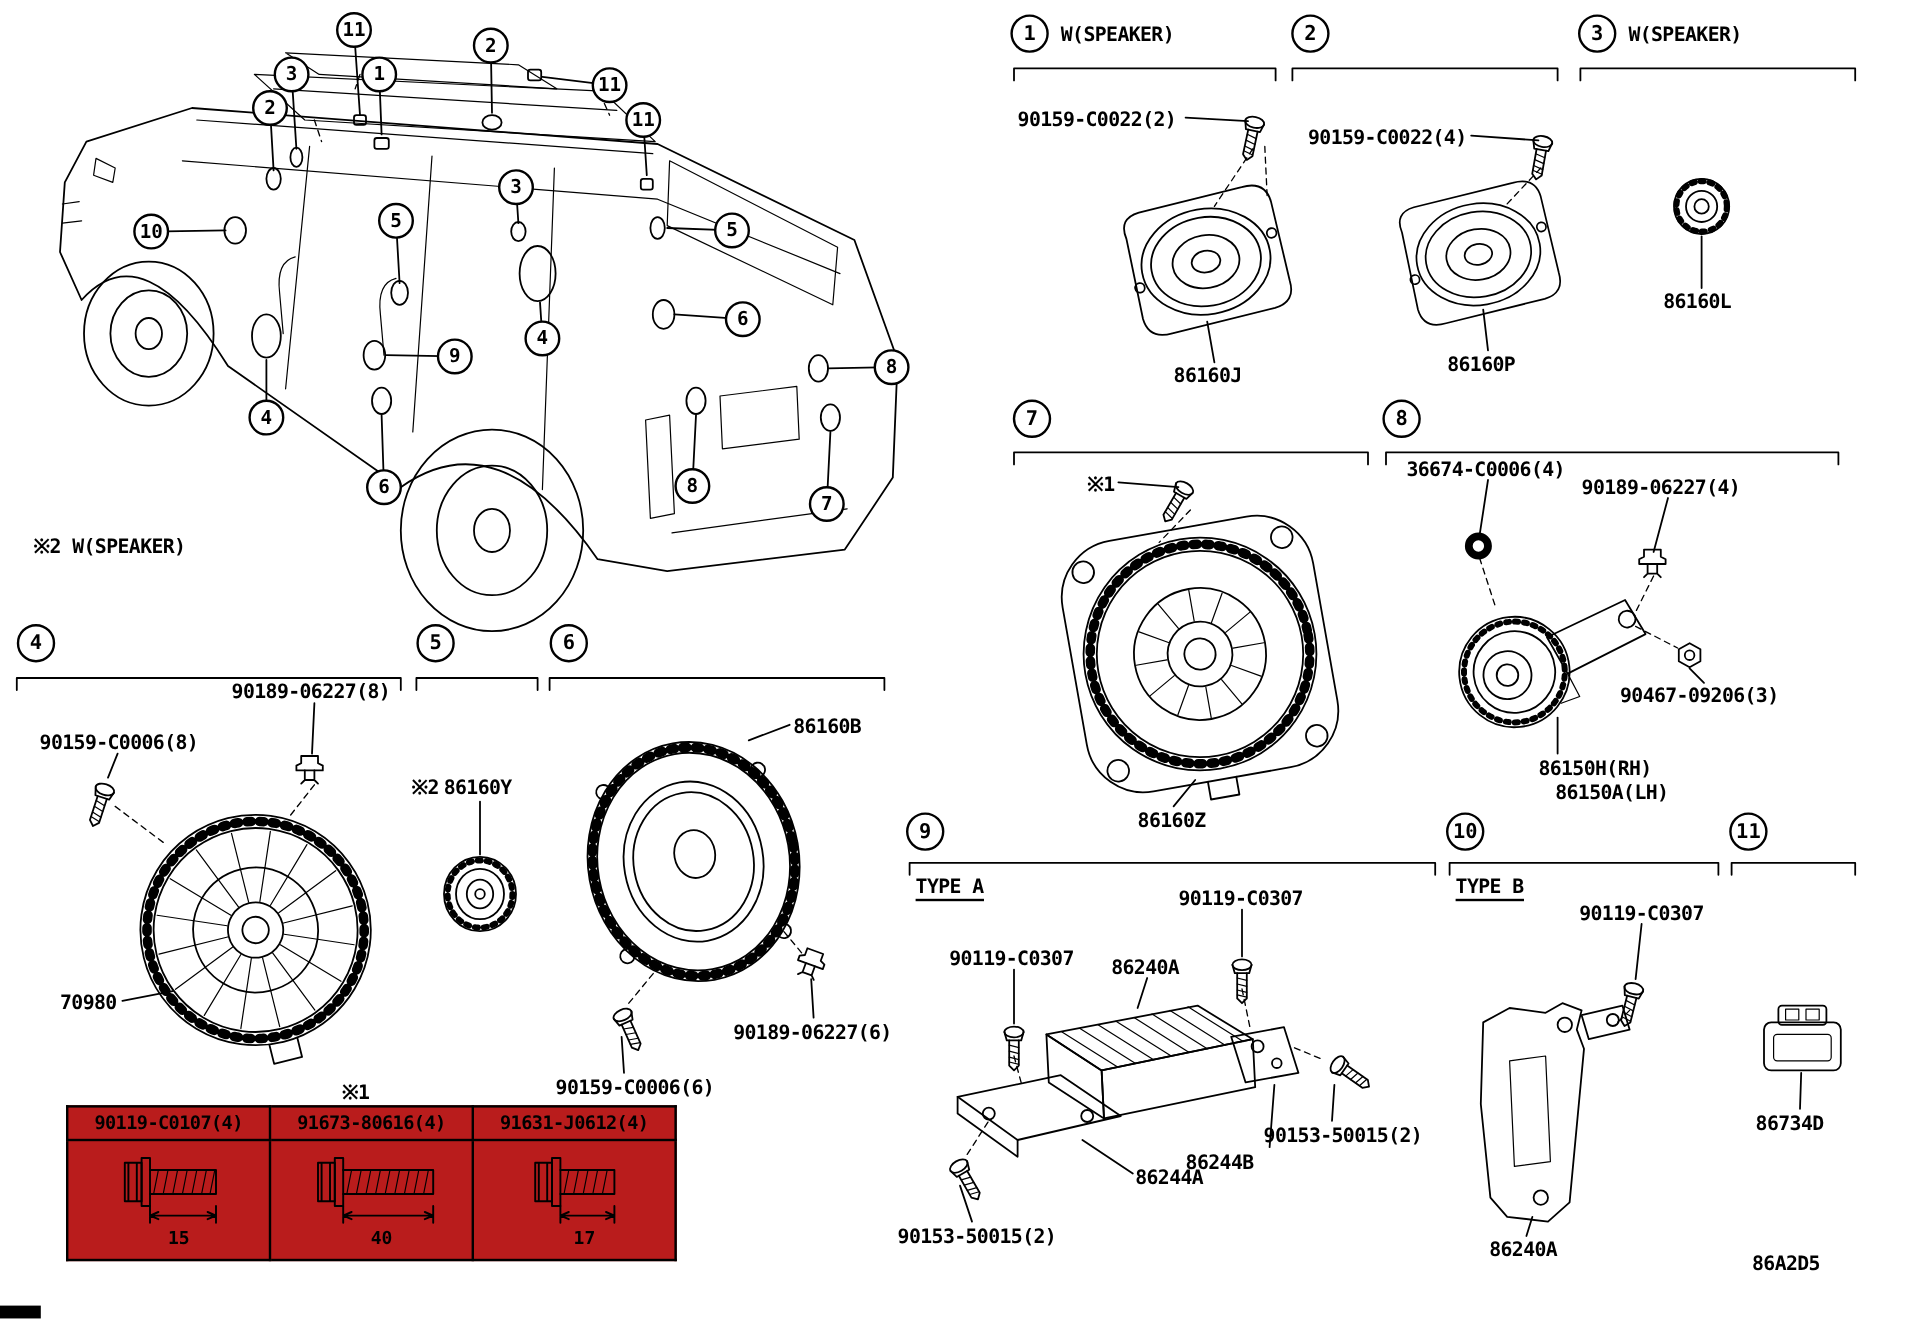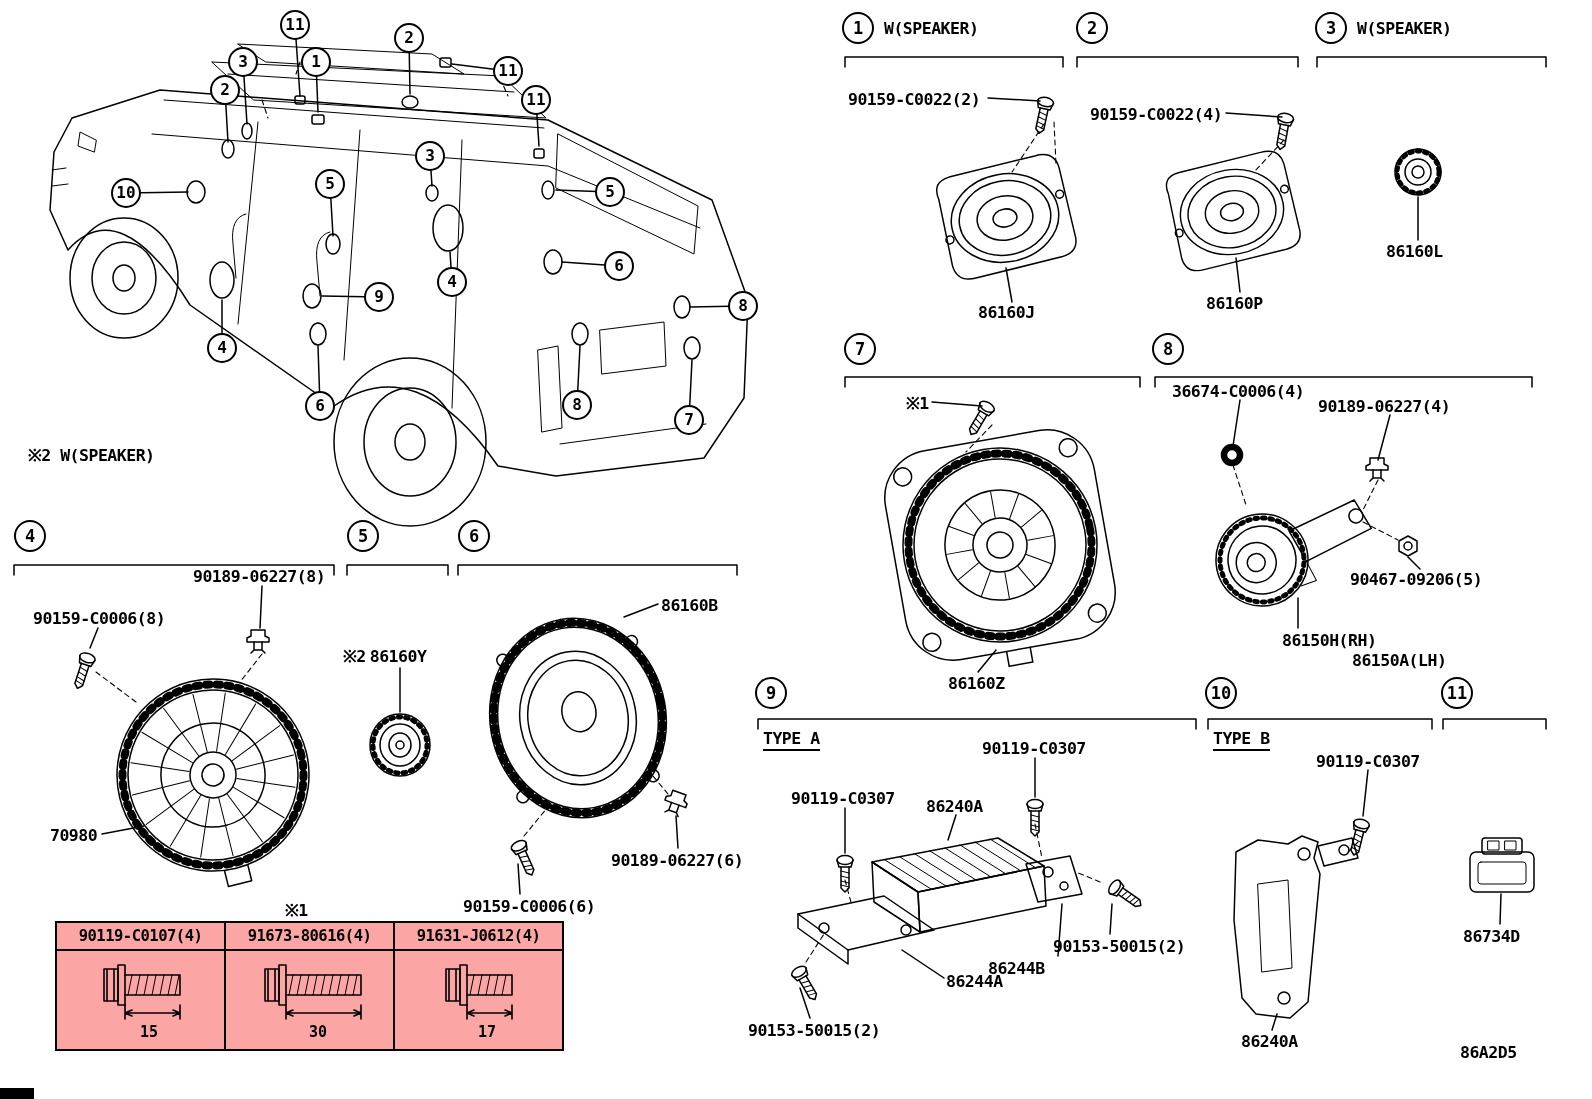--- a/index.html
+++ b/index.html
@@ -23,21 +23,21 @@
     background:#fff; display:flex; align-items:center; justify-content:center;
     font-size:16px; font-weight:bold; transform:translate(-50%,-50%); line-height:1;
   }
   .callout.sec { width:32px; height:32px; font-size:17px; }
   .plabel {
     position:absolute; font-size:16.5px; font-weight:bold; white-space:nowrap;
     letter-spacing:-0.5px; line-height:19px; background:transparent;
   }
   .plabel.ul { border-bottom:2px solid #000; padding-bottom:1px; }
   .plabel .pfx { margin-right:4px; }
-  #bolt-table { position:absolute; left:55px; top:921px; border-collapse:collapse; background:#fca5a5; }
+  #bolt-table { position:absolute; left:55px; top:921px; border-collapse:collapse; background:#b91c1c; }
   #bolt-table th, #bolt-table td { border:2.5px solid #000;padding-left:17px; }
   #bolt-table th { font-size:15.5px; font-weight:bold; padding:4px 8px; letter-spacing:-0.5px; }
   #bolt-table td { width:164px; height:100px; text-align:center; vertical-align:top; padding-top:6px; }
   .dim { font-size:15px; font-weight:bold; margin-top:-4px; }
   .boltart { display:block; margin:0 auto; }
   .boltart path { fill:none; stroke:#000; stroke-width:1.6; stroke-linecap:round; stroke-linejoin:round; }
   .boltart .thin { stroke-width:1; }
   #corner-mark { position:absolute; left:0; top:1088px; width:34px; height:11px; background:#000; }
 </style>
 </head>
@@ -353,23 +353,23 @@
 <div class="plabel" style="left:848px;top:90px">90159-C0022(2)</div>
 <div class="plabel" style="left:1090px;top:105px">90159-C0022(4)</div>
 <div class="plabel" style="left:978px;top:303px">86160J</div>
 <div class="plabel" style="left:1206px;top:294px">86160P</div>
 <div class="plabel" style="left:1386px;top:242px">86160L</div>
 
 <div class="plabel" style="left:906px;top:394px">※1</div>
 <div class="plabel" style="left:948px;top:674px">86160Z</div>
 <div class="plabel" style="left:1172px;top:382px">36674-C0006(4)</div>
 <div class="plabel" style="left:1318px;top:397px">90189-06227(4)</div>
-<div class="plabel" style="left:1350px;top:570px">90467-09206(5)</div>
+<div class="plabel" style="left:1350px;top:570px">90467-09206(3)</div>
 <div class="plabel" style="left:1282px;top:631px">86150H(RH)</div>
-<div class="plabel" style="left:1352px;top:651px">86150A(LH)</div>
+<div class="plabel" style="left:1296px;top:651px">86150A(LH)</div>
 
 <div class="plabel" style="left:193px;top:567px">90189-06227(8)</div>
 <div class="plabel" style="left:33px;top:609px">90159-C0006(8)</div>
 <div class="plabel" style="left:343px;top:647px"><span class="pfx">※2</span><span>86160Y</span></div>
 <div class="plabel" style="left:661px;top:596px">86160B</div>
 <div class="plabel" style="left:50px;top:826px">70980</div>
 <div class="plabel" style="left:285px;top:901px">※1</div>
 <div class="plabel" style="left:611px;top:851px">90189-06227(6)</div>
 <div class="plabel" style="left:463px;top:897px">90159-C0006(6)</div>
 
@@ -410,21 +410,21 @@
         <div class="dim">15</div>
       </td>
       <td>
         <svg class="boltart" width="150" height="70" viewBox="0 0 150 70">
           <path d="M 22,12 L 36,12 L 36,44 L 22,44 Z M 25,12 L 25,44 M 32,12 L 32,44"></path>
           <path d="M 36,8 L 43,8 L 43,48 L 36,48 Z"></path>
           <path d="M 43,18 L 118,18 L 118,38 L 43,38"></path>
           <path class="thin" d="M 50,18 L 46,38 M 58,18 L 54,38 M 66,18 L 62,38 M 74,18 L 70,38 M 82,18 L 78,38 M 90,18 L 86,38 M 98,18 L 94,38 M 106,18 L 102,38 M 114,18 L 110,38"></path>
           <path d="M 43,48 L 43,62 M 118,48 L 118,62 M 43,56 L 118,56 M 43,56 L 50,53 M 43,56 L 50,59 M 118,56 L 111,53 M 118,56 L 111,59"></path>
         </svg>
-        <div class="dim">30</div>
+        <div class="dim">40</div>
       </td>
       <td>
         <svg class="boltart" width="150" height="70" viewBox="0 0 150 70">
           <path d="M 34,12 L 48,12 L 48,44 L 34,44 Z M 37,12 L 37,44 M 44,12 L 44,44"></path>
           <path d="M 48,8 L 55,8 L 55,48 L 48,48 Z"></path>
           <path d="M 55,18 L 100,18 L 100,38 L 55,38"></path>
           <path class="thin" d="M 62,18 L 58,38 M 70,18 L 66,38 M 78,18 L 74,38 M 86,18 L 82,38 M 94,18 L 90,38"></path>
           <path d="M 55,48 L 55,62 M 100,48 L 100,62 M 55,56 L 100,56 M 55,56 L 62,53 M 55,56 L 62,59 M 100,56 L 93,53 M 100,56 L 93,59"></path>
         </svg>
         <div class="dim">17</div>

